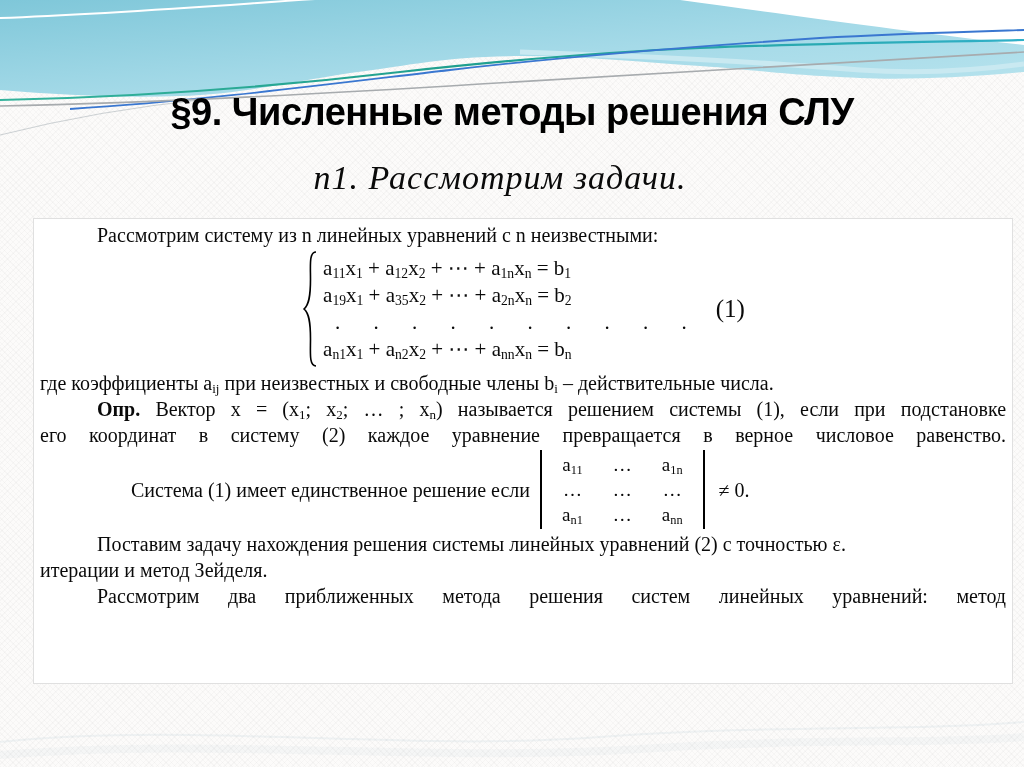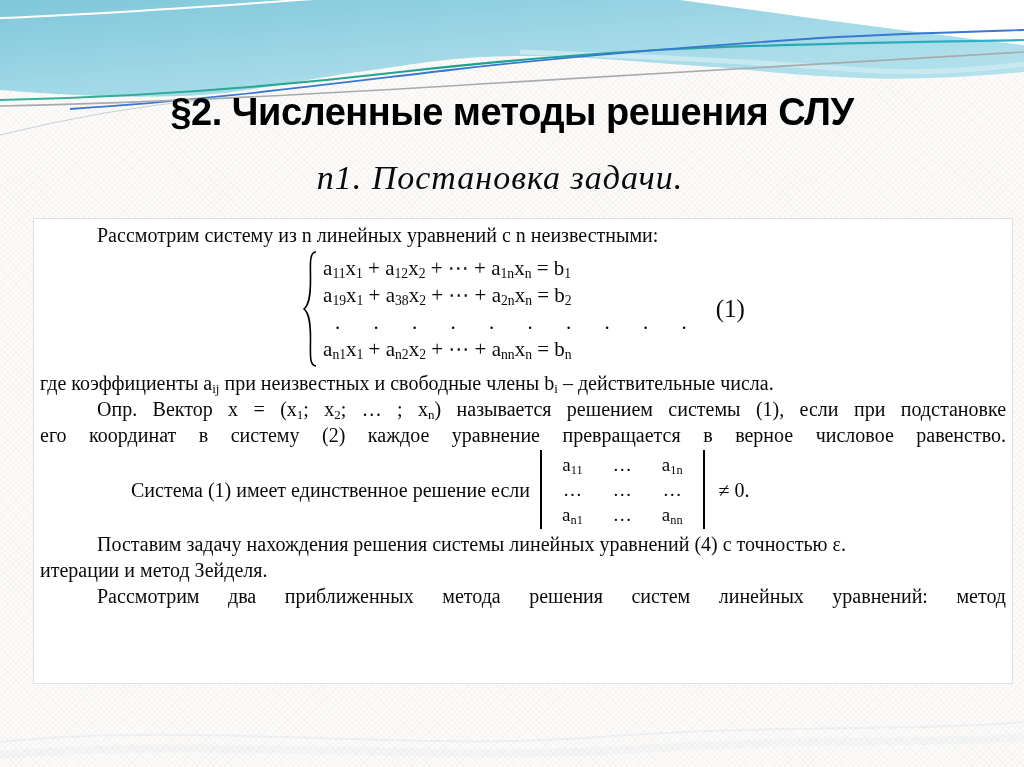--- a/index.html
+++ b/index.html
@@ -122,21 +122,21 @@
     border-left: 2px solid #000;
     border-right: 2px solid #000;
     padding: 2px 20px;
     margin-left: 10px;
     text-align: center;
     font-size: 19px;
     line-height: 25px;
   }
   .detsuffix { margin-left: 14px; white-space: nowrap; }
 
-  .defn { font-weight: normal; margin-top: 20px; }
+  .defn { font-weight: bold; margin-top: 20px; }
 </style>
 </head>
 <body>
 
 <div class="slide">
 
   <svg class="top-waves" viewBox="0 0 1024 210" preserveAspectRatio="none" aria-hidden="true">
     <defs>
       <linearGradient id="cyanGrad" x1="0" y1="0" x2="1" y2="1">
         <stop offset="0" stop-color="#7fc7d9"></stop>
@@ -160,34 +160,34 @@
 
     <path fill="none" stroke="url(#tealGrad)" stroke-width="2.2" d="M0,100 C150,97 280,86 400,72 C510,60 600,52 700,48 C820,43 930,42 1024,40"></path>
 
     <path fill="none" stroke="#3a77d0" stroke-width="1.8" d="M70,109 C200,101 330,84 450,70 C570,56 700,46 820,38 C890,34 960,32 1024,30"></path>
 
     <path fill="none" stroke="#a7abae" stroke-width="1.6" d="M0,106 C160,103 320,94 480,84 C640,74 800,64 1024,52"></path>
 
     <path fill="none" stroke="rgba(160,170,175,0.5)" stroke-width="1.2" d="M0,135 C60,120 120,108 200,100"></path>
   </svg>
 
-  <div class="title">§2. Численные методы решения СЛУ</div>
-  <div class="subtitle">п1. Постановка задачи.</div>
+  <div class="title">§9. Численные методы решения СЛУ</div>
+  <div class="subtitle">п1. Рассмотрим задачи.</div>
 
   <div class="content-box">
 
     <div class="para indent">Рассмотрим систему из n линейных уравнений с n неизвестными:</div>
 
     <div class="system">
       <svg class="brace" width="18" height="118" viewBox="0 0 18 118" aria-hidden="true">
         <path d="M15,2 C8,2 9.5,15 9.5,29 C9.5,46 8,55 3,59 C8,63 9.5,72 9.5,89 C9.5,103 8,116 15,116" fill="none" stroke="#000" stroke-width="1.6"></path>
       </svg>
       <div class="rows">
         <div class="mrow">a<sub>11</sub>x<sub>1</sub> + a<sub>12</sub>x<sub>2</sub> + ⋯ + a<sub>1n</sub>x<sub>n</sub> = b<sub>1</sub></div>
-        <div class="mrow">a<sub>19</sub>x<sub>1</sub> + a<sub>38</sub>x<sub>2</sub> + ⋯ + a<sub>2n</sub>x<sub>n</sub> = b<sub>2</sub></div>
+        <div class="mrow">a<sub>19</sub>x<sub>1</sub> + a<sub>35</sub>x<sub>2</sub> + ⋯ + a<sub>2n</sub>x<sub>n</sub> = b<sub>2</sub></div>
         <div class="mrow dots">. . . . . . . . . .</div>
         <div class="mrow">a<sub>n1</sub>x<sub>1</sub> + a<sub>n2</sub>x<sub>2</sub> + ⋯ + a<sub>nn</sub>x<sub>n</sub> = b<sub>n</sub></div>
       </div>
       <div class="syslabel">(1)</div>
     </div>
 
     <div class="para">где коэффициенты a<sub>ij</sub> при неизвестных и свободные члены b<sub>i</sub> – действительные числа.</div>
 
     <div>
       <div class="line jfull indent"><b class="defn">Опр.</b> <span>Вектор x = (x<sub>1</sub>; x<sub>2</sub>; … ; x<sub>n</sub>) называется решением системы (1), если при подстановке</span></div>
@@ -203,21 +203,21 @@
         <span>…</span>
         <span>…</span>
         <span>…</span>
         <span>a<sub>n1</sub></span>
         <span>…</span>
         <span>a<sub>nn</sub></span>
       </div>
       <span class="detsuffix">≠ 0.</span>
     </div>
 
-    <div class="para indent">Поставим задачу нахождения решения системы линейных уравнений (4) с точностью ε.</div>
+    <div class="para indent">Поставим задачу нахождения решения системы линейных уравнений (2) с точностью ε.</div>
 
     <div>
       <div class="line">итерации и метод Зейделя.</div>
       <div class="line jfull indent">Рассмотрим два приближенных метода решения систем линейных уравнений: метод</div>
     </div>
 
   </div>
 
   <svg class="bottom-waves" viewBox="0 0 1024 70" preserveAspectRatio="none" aria-hidden="true">
     <path fill="none" stroke="rgba(130,170,190,0.10)" stroke-width="2" d="M0,45 C200,25 400,55 600,40 C780,27 900,35 1024,25"></path>

